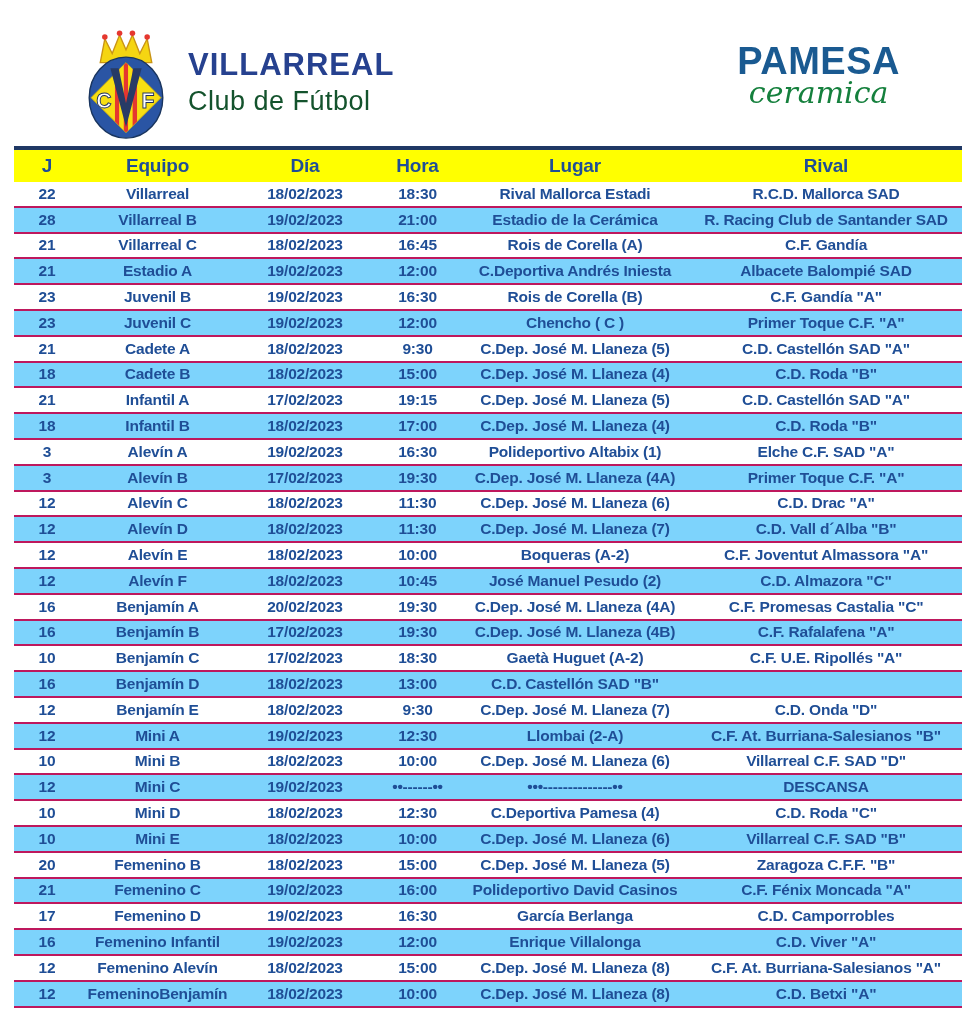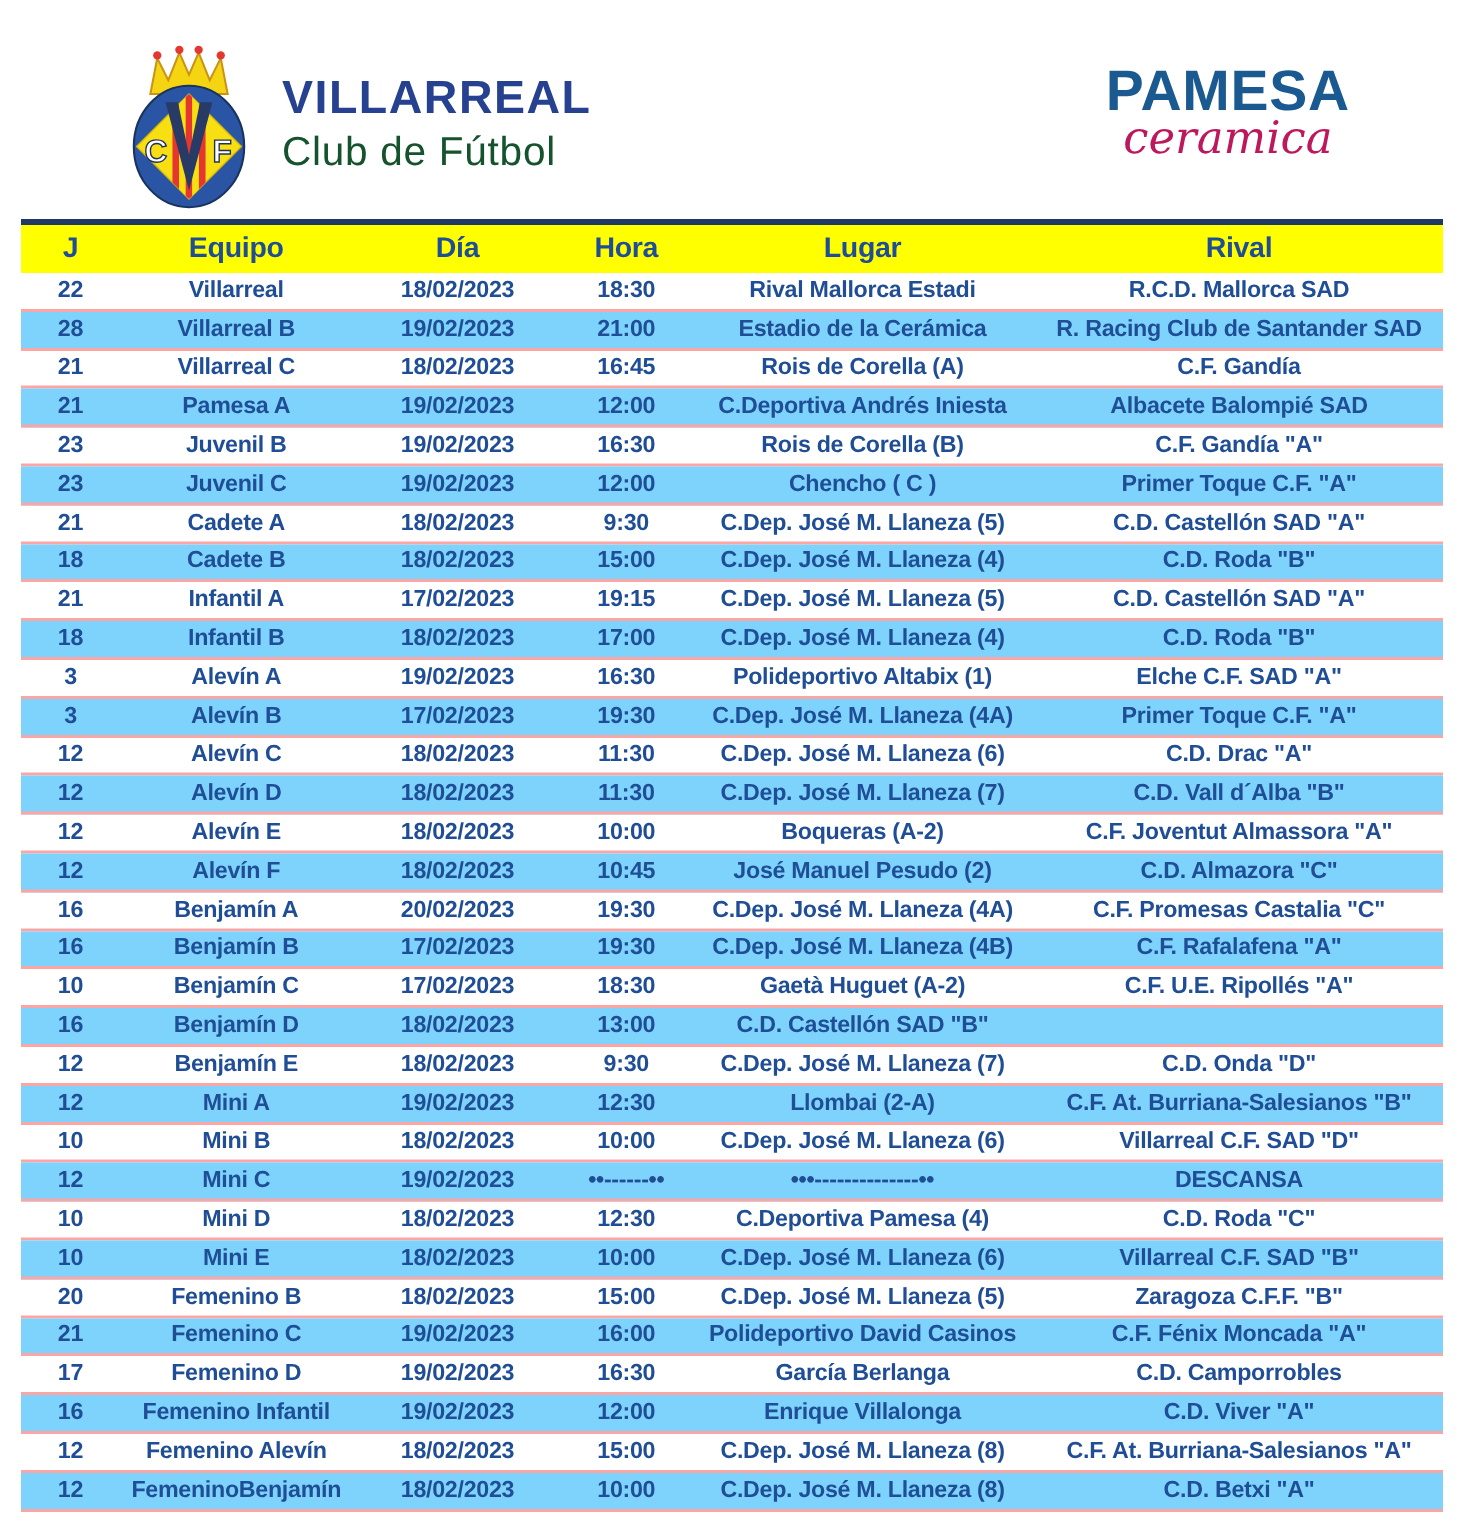--- a/index.html
+++ b/index.html
@@ -23,34 +23,34 @@
   }
   .club-text .sub {
     font-size:27px; font-weight:400; color:#14532d; margin-top:3px; letter-spacing:0.5px;
   }
   .sponsor { text-align:center; margin-top:16px; margin-right:18px; }
   .sponsor .name {
     font-size:38px; font-weight:800; color:#1A5A91; letter-spacing:0.5px;
   }
   .sponsor .sub {
     font-family:"DejaVu Serif", serif;
-    font-size:30px; font-style:italic; color:#be185d; margin-top:-8px;
+    font-size:30px; font-style:italic; color:#15803d; margin-top:-8px;
   }
 
   
   .table { margin:0 14px; border-top:4px solid #1F3864; }
   .thead, .trow {
     display:grid;
     grid-template-columns:66px 155px 140px 85px 230px 1fr;
   }
   .thead { background:#FFFF00; height:32px; }
   .thead .cell {
     font-size:19px; font-weight:bold; color:#1F4E96;
   }
-  .trow { height:25.8px; border-bottom:2px solid #fca5a5; }
+  .trow { height:25.8px; border-bottom:2px solid #be185d; }
   .trow.alt { background:#7dd3fc; }
   .cell {
     display:flex; align-items:center; justify-content:center;
     font-size:15.5px; font-weight:bold; color:#1F4E96;
     letter-spacing:-0.2px; white-space:nowrap; overflow:hidden;
   }
 </style>
 </head>
 <body>
 
@@ -128,21 +128,21 @@
         <div class="trow">
           <div class="cell">21</div>
           <div class="cell">Villarreal C</div>
           <div class="cell">18/02/2023</div>
           <div class="cell">16:45</div>
           <div class="cell">Rois de Corella (A)</div>
           <div class="cell">C.F. Gandía</div>
         </div>
         <div class="trow alt">
           <div class="cell">21</div>
-          <div class="cell">Pamesa A</div>
+          <div class="cell">Estadio A</div>
           <div class="cell">19/02/2023</div>
           <div class="cell">12:00</div>
           <div class="cell">C.Deportiva Andrés Iniesta</div>
           <div class="cell">Albacete Balompié SAD</div>
         </div>
         <div class="trow">
           <div class="cell">23</div>
           <div class="cell">Juvenil B</div>
           <div class="cell">19/02/2023</div>
           <div class="cell">16:30</div>

